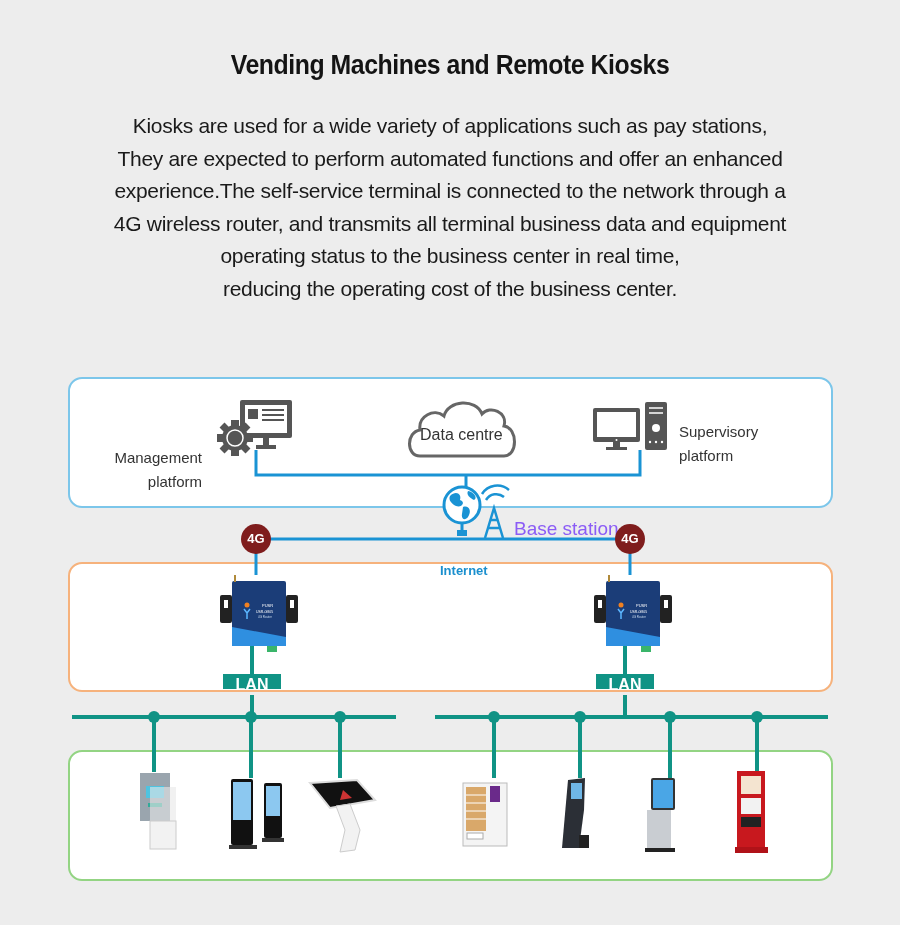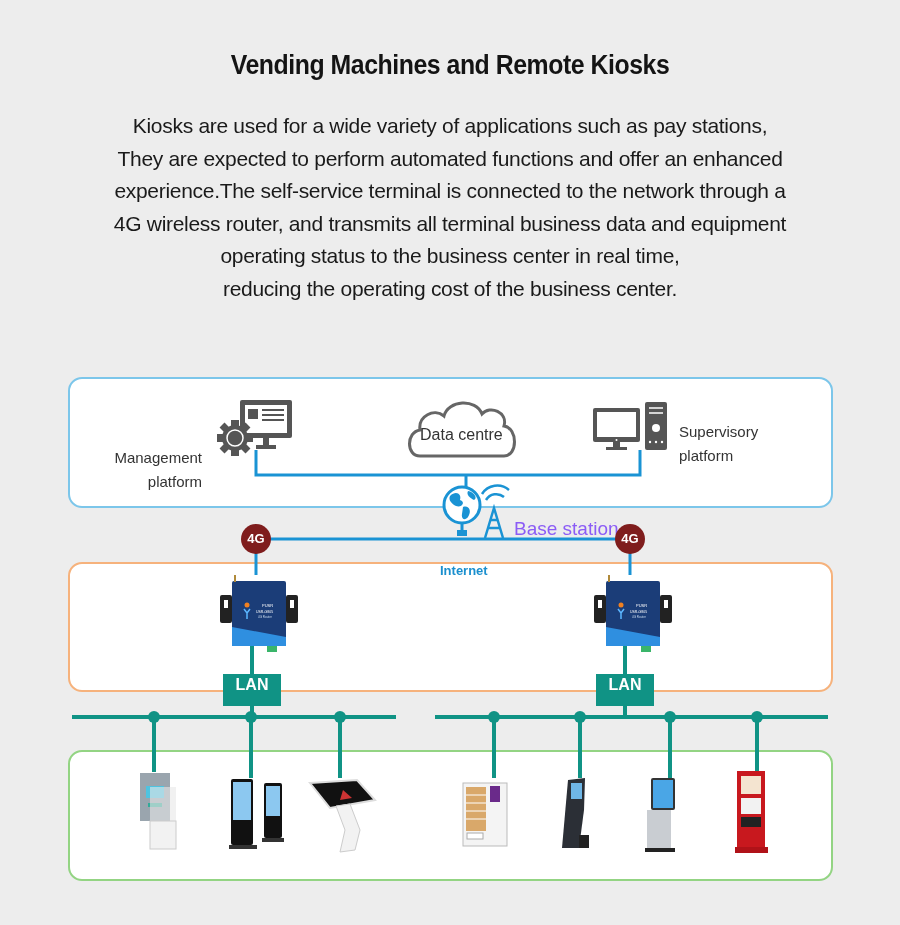--- a/index.html
+++ b/index.html
@@ -29,21 +29,21 @@
     .lbl-sup { left: 679px; top: 420px; }
     .lbl-base { position: absolute; left: 514px; top: 518px; font-size: 19px; color: #8b5cf6; }
     .lbl-internet { position: absolute; left: 440px; top: 543px; font-size: 13px; font-weight: bold; color: #1a8fce; margin-top: 20px; }
     svg.diagram { position: absolute; left: 0; top: 0; }
     .badge4g {
       position: absolute; width: 30px; height: 30px; border-radius: 50%;
       background: #7f1d1d; color: #fff; font-weight: bold; font-size: 13px;
       text-align: center; line-height: 30px;
     }
     .lan {
-      position: absolute; width: 58px; height: 32px; background: #109385; color: #fff;
+      position: absolute; width: 58px; height: 15px; background: #109385; color: #fff;
       font-weight: bold; font-size: 16px; text-align: center; line-height: 21px;
     }
     .cloud-text { position: absolute; left: 420px; top: 426px; font-size: 16px; color: #333; }
     .router-txt { font-family: "Liberation Sans", sans-serif; }
   </style>
 </head>
 <body>
 
 <div class="title">Vending Machines and Remote Kiosks</div>
 

